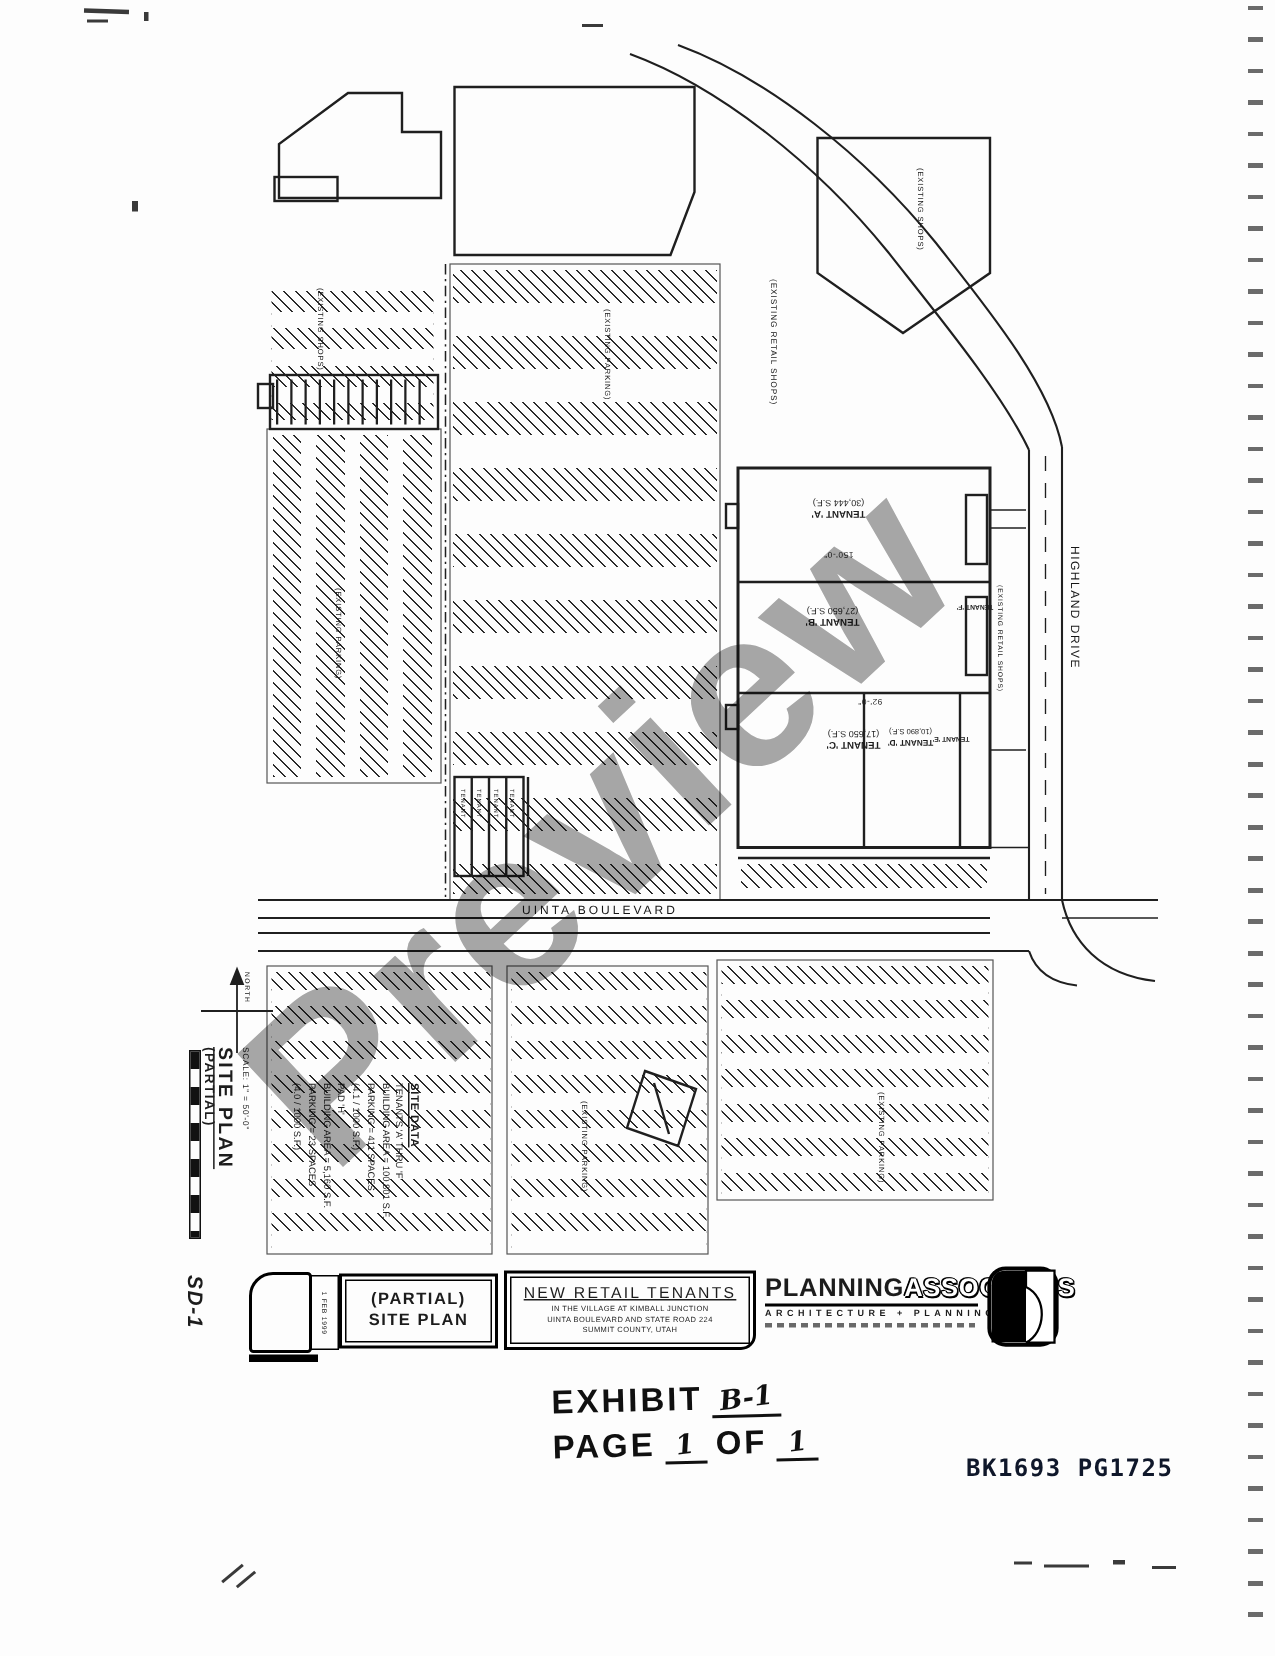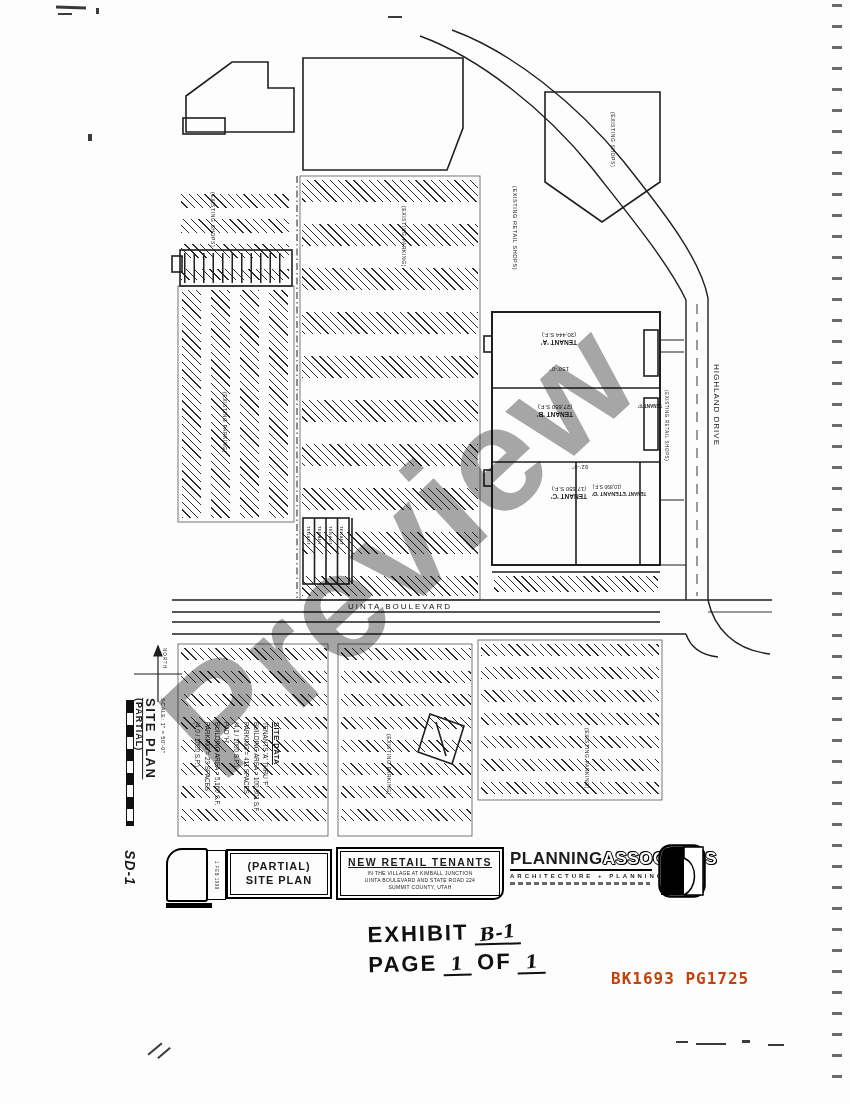--- a/index.html
+++ b/index.html
@@ -45,39 +45,39 @@
   .tb-bracket::after{content:"";position:absolute;left:-2px;bottom:-8px;width:46px;height:5px;background:#000;}
   .tb-date{position:absolute;left:40px;top:4px;width:18px;height:48px;border:1.5px solid #000;
            display:flex;align-items:center;justify-content:center;}
   .tb-date span{writing-mode:vertical-lr;text-orientation:mixed;font-size:4.5px;letter-spacing:.5px;}
   .tb-cell{position:absolute;border:2px solid #000;padding:2px;}
   .tb-cell .inner{border:1px solid #000;width:100%;height:100%;box-sizing:border-box;
                   display:flex;flex-direction:column;align-items:center;justify-content:center;}
   .tb-a{left:60px;top:3px;width:106px;height:50px;box-sizing:border-box;}
   .tb-a .inner div{font-size:11px;font-weight:bold;letter-spacing:1px;line-height:1.25;}
   .tb-b{left:170px;top:1px;width:168px;height:53px;box-sizing:border-box;border-radius:0 0 10px 0;}
-  .tb-b .proj{font-size:10.5px;font-weight:bold;letter-spacing:1.5px;text-decoration:underline;margin-bottom:2px;}
+  .tb-b .proj{font-size:10.5px;font-weight:normal;letter-spacing:1.5px;text-decoration:underline;margin-bottom:2px;}
   .tb-b .sub{font-size:5px;letter-spacing:.3px;line-height:1.4;}
   .tb-firm{position:absolute;left:344px;top:4px;width:148px;}
   .firmname{font-size:17px;font-weight:bold;letter-spacing:.5px;line-height:1;white-space:nowrap;}
   .firmname .f2{color:#fff;text-shadow:-1px 0 #000,1px 0 #000,0 -1px #000,0 1px #000,-1px -1px #000,1px 1px #000;}
   .tb-firm .rule{height:2px;background:#000;margin:2px 0 2px 0;width:142px;}
   .tb-firm .tag{font-size:6px;font-weight:bold;letter-spacing:3px;white-space:nowrap;}
   .tb-firm .addr-line{margin-top:3px;width:140px;height:3px;
       background:repeating-linear-gradient(90deg,#444 0 5px,transparent 5px 8px);opacity:.8;}
   .tb-logo{position:absolute;left:492px;top:-2px;width:48px;height:56px;}
   
   .stamp{position:absolute;left:368px;top:920px;transform:rotate(-1.5deg);color:#101010;}
   .stamp .row{display:flex;align-items:flex-end;gap:6px;}
   .stamp .big{font-size:22px;font-weight:900;letter-spacing:2px;font-family:"Liberation Sans",sans-serif;}
   .blank{display:inline-block;border-bottom:2.5px solid #101010;text-align:center;min-width:28px;}
   .hand{font-family:"DejaVu Serif",serif;font-style:italic;font-weight:bold;font-size:18px;
         display:inline-block;transform:rotate(-6deg);}
-  .bkstamp{position:absolute;left:611px;top:969px;font-family:"DejaVu Sans Mono",monospace;
-           font-weight:bold;font-size:16px;letter-spacing:1px;color:#c2410c;}
+  .bkstamp{position:absolute;left:644px;top:969px;font-family:"DejaVu Sans Mono",monospace;
+           font-weight:bold;font-size:16px;letter-spacing:1px;color:#0f172a;}
   
   .art{position:absolute;background:#3a3a3a;}
   .edge-dashes{position:absolute;left:832px;top:4px;width:10px;height:1092px;opacity:.75;
       background:repeating-linear-gradient(180deg,#3a3a3a 0 3px,transparent 3px 21px);}
 </style>
 </head>
 <body>
 
 <div class="page">
 

